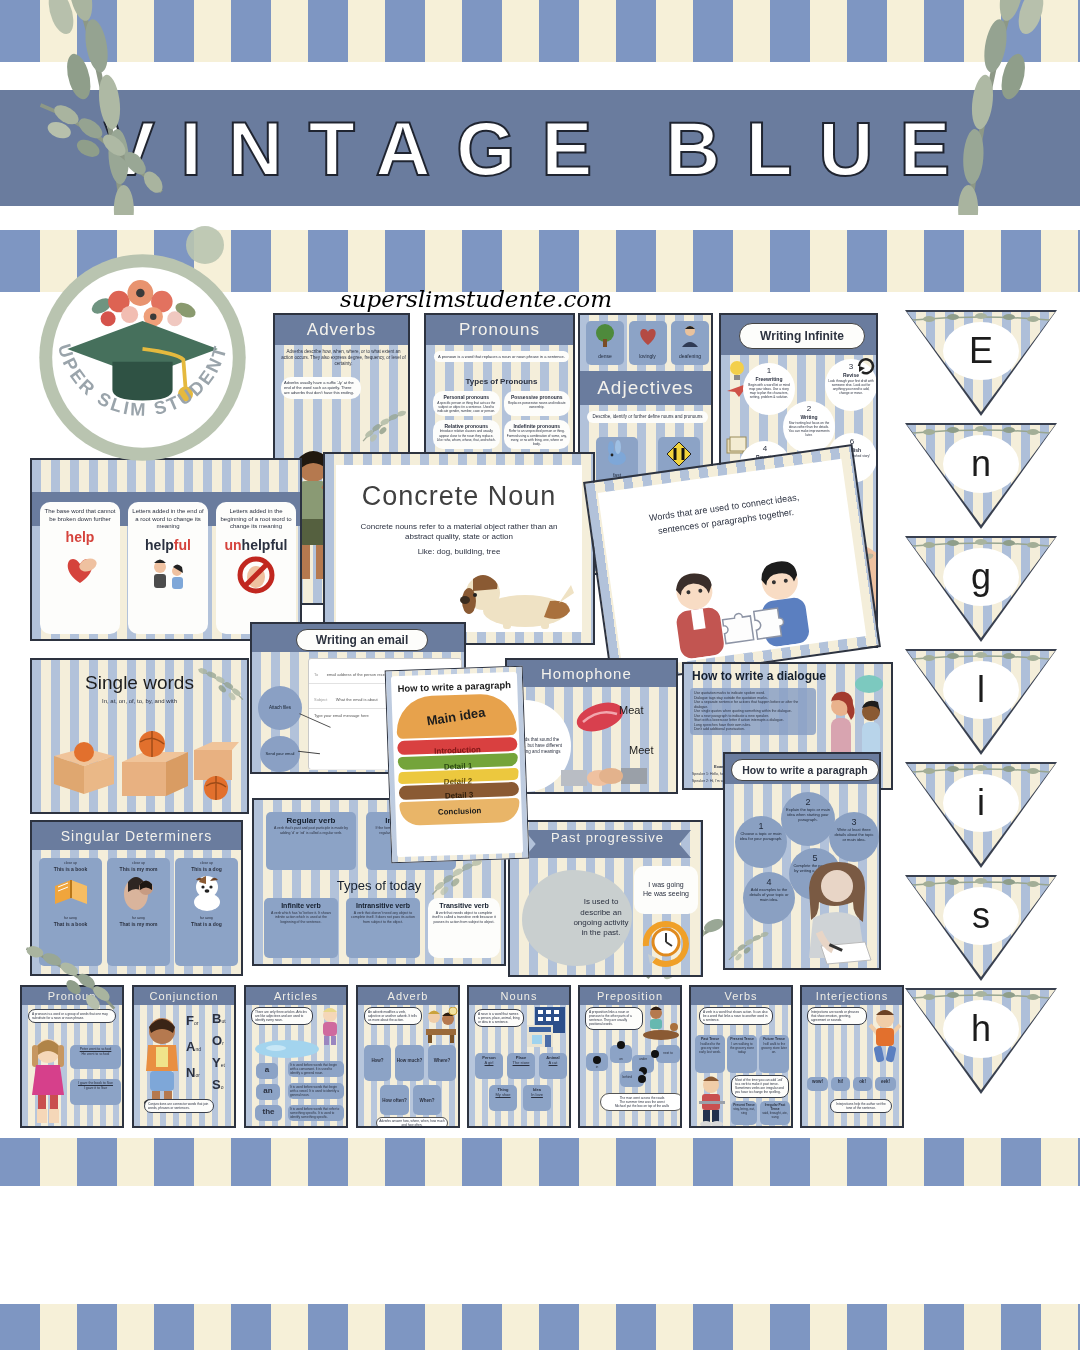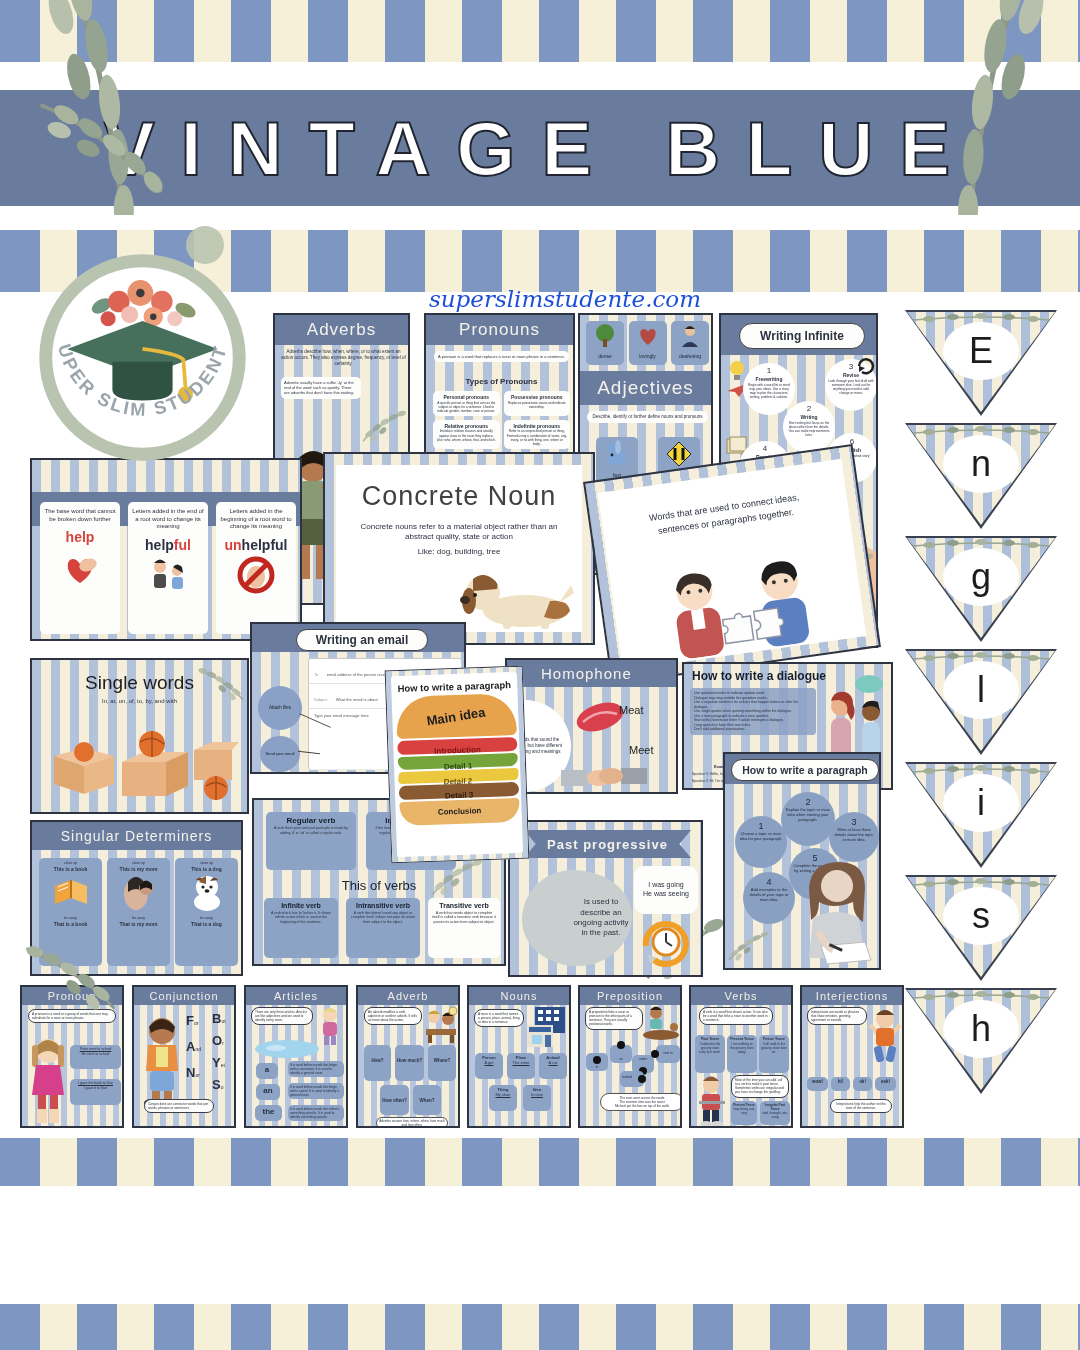--- a/index.html
+++ b/index.html
@@ -7,21 +7,21 @@
   .abs{position:absolute;}
   .stripesL{background:repeating-linear-gradient(90deg,#7e96c2 0 40px,#f6f0d8 40px 77px);}
   .stripesS{background:repeating-linear-gradient(90deg,#b2c2da 0 9px,#f4eeda 9px 19px);}
   .stripesXS{background:repeating-linear-gradient(90deg,#b7c6dc 0 6px,#f4eeda 6px 13px);}
   .banner{background:#6a7c9e;display:flex;align-items:center;justify-content:center;}
   .outline-txt{color:#fff;font-weight:bold;-webkit-text-stroke:2px #1f2430;}
   .card{position:absolute;border:2px solid #2d3340;box-sizing:border-box;overflow:hidden;}
   .hdr{background:#6a7c9e;color:#f4f2ec;text-align:center;}
   .pill{background:#fdfdfb;border-radius:20px;color:#2d3340;}
   .tile{background:#8ca3c6;border-radius:5px;box-sizing:border-box;}
-  .wbox{background:#fdfdfb;border-radius:5px;box-sizing:border-box;}
+  .wbox{background:#fdfdfb;border-radius:10px;box-sizing:border-box;}
   .c{text-align:center}.b{font-weight:bold}
   .t3{font-size:3.2px;line-height:1.3}.t35{font-size:3.5px;line-height:1.3}.t4{font-size:4px;line-height:1.3}
   .t45{font-size:4.5px;line-height:1.3}.t5{font-size:5px;line-height:1.3}.t6{font-size:6px;line-height:1.25}
   .t7{font-size:7px;line-height:1.25}.t8{font-size:8px;line-height:1.3}.t9{font-size:9px}
   .red{color:#d5433c}
   .bubble{background:#fdfdfb;border:1px solid #3a3f4a;border-radius:8px;box-sizing:border-box;padding:2px 3px;}
   .poster{position:absolute;top:985px;width:104px;height:143px;border:2px solid #2d3340;box-sizing:border-box;overflow:hidden;}
   .phdr{background:#6a7c9e;color:#f0eee6;text-align:center;font-size:11px;padding:3px 0;letter-spacing:1px;}
   .pennant{position:absolute;width:152px;height:106px;}
   .tri-o{position:absolute;inset:0;clip-path:polygon(0 0,100% 0,50% 100%);background:#39404f;}
@@ -106,21 +106,21 @@
         <path d="M100,92 Q132,96 138,102 L140,128" stroke="#e5b93e" stroke-width="3.5" fill="none"></path>
         <circle cx="140" cy="134" r="7" fill="#e5b93e"></circle>
       </g>
       <path id="logoarc" d="M 22,92 A 80,80 0 0 0 178,92" fill="none"></path>
       <text font-size="17" font-weight="bold" fill="#9aa4ab" letter-spacing="2.5" font-family="Liberation Sans, sans-serif">
         <textPath href="#logoarc" startOffset="50%" text-anchor="middle">SUPER SLIM STUDENTE</textPath>
       </text>
     </svg>
   </div>
 
-  <div class="abs" style="left:340px;top:286px;width:450px;text-align:center;font-family:'DejaVu Serif',serif;font-style:italic;font-size:23px;color:#1d4ed8;z-index:4">superslimstudente.com</div>
+  <div class="abs" style="left:340px;top:286px;width:450px;text-align:left;font-family:'DejaVu Serif',serif;font-style:italic;font-size:23px;color:#000000;z-index:4">superslimstudente.com</div>
 
   <div class="card stripesS" style="left:273px;top:313px;width:137px;height:292px;z-index:1">
     <div class="hdr" style="font-size:17px;padding:5px 0;letter-spacing:1px;">Adverbs</div>
     <div class="abs c t45" style="left:6px;top:34px;width:125px;">Adverbs describe how, when, where, or to what extent an action occurs. They also express degree, frequency, or level of certainty.</div>
     <div class="abs wbox t4" style="left:6px;top:62px;width:80px;padding:3px;">Adverbs usually have a suffix '-ly' at the end of the word such as quietly. There are adverbs that don't have this ending.</div>
     <svg class="abs" style="left:8px;top:130px;width:62px;height:150px" viewBox="0 0 62 150">
       <circle cx="30" cy="22" r="15" fill="#b5794f"></circle>
       <path d="M15,14 Q30,-2 46,14 L44,24 Q30,12 17,24 Z" fill="#20180f"></path>
       <rect x="14" y="36" width="32" height="40" rx="8" fill="#8a9a74"></rect>
       <rect x="16" y="74" width="28" height="26" rx="4" fill="#55603f"></rect>
@@ -522,40 +522,40 @@
 
   <div class="card stripesS" style="left:252px;top:798px;width:254px;height:168px;z-index:3">
     <div class="abs tile" style="left:12px;top:12px;width:90px;height:58px;padding:4px;">
       <div class="c t8 b" style="color:#16202f;">Regular verb</div>
       <div class="c t35">A verb that's past and past participle is made by adding 'd' or 'ed' is called a regular verb.</div>
     </div>
     <div class="abs tile" style="left:112px;top:12px;width:90px;height:58px;padding:4px;">
       <div class="c t8 b" style="color:#16202f;">Irregular verb</div>
       <div class="c t35">If the formation of the verb is otherwise than a regular verb, it is called an irregular verb.</div>
     </div>
-    <div class="abs c" style="left:0;top:78px;width:100%;font-size:13px;color:#16202f;">This of verbs</div>
+    <div class="abs c" style="left:0;top:78px;width:100%;font-size:13px;color:#16202f;">Types of today</div>
     <div class="abs tile" style="left:10px;top:98px;width:74px;height:60px;padding:4px;">
       <div class="c t7 b" style="color:#16202f;">Infinite verb</div>
       <div class="c t35">A verb which has 'to' before it. It shows infinite action which is used at the beginning of the sentence.</div>
     </div>
     <div class="abs tile" style="left:92px;top:98px;width:74px;height:60px;padding:4px;">
       <div class="c t7 b" style="color:#16202f;">Intransitive verb</div>
       <div class="c t35">A verb that doesn't need any object to complete itself. It does not pass its action from subject to the object.</div>
     </div>
     <div class="abs wbox" style="left:174px;top:98px;width:72px;height:60px;padding:4px;">
       <div class="c t7 b" style="color:#16202f;">Transitive verb</div>
       <div class="c t35">A verb that needs object to complete itself is called a transitive verb because it passes its action from subject to object.</div>
     </div>
     <svg class="abs" style="left:176px;top:56px;width:60px;height:42px;opacity:.7" viewBox="0 0 100 70">
         <use href="#sprig"></use>
       </svg>
   </div>
 
   <div class="card stripesS" style="left:508px;top:820px;width:195px;height:157px;z-index:2">
-    <div class="abs" style="left:14px;top:8px;width:167px;height:28px;background:#6a7c9e;clip-path:polygon(0 0,100% 0,93% 50%,100% 100%,0 100%,7% 50%);display:flex;align-items:center;justify-content:center;font-weight:bold;">
+    <div class="abs" style="left:14px;top:8px;width:167px;height:28px;background:#6a7c9e;clip-path:polygon(0 0,100% 0,93% 50%,100% 100%,0 100%,7% 50%);display:flex;justify-content:center;">
       <span style="color:#f4f2ec;font-size:13px;letter-spacing:1px;">Past progressive</span>
     </div>
     <div class="abs" style="left:12px;top:48px;width:110px;height:96px;background:#c9cfcf;border-radius:46% 54% 50% 50% / 52% 48% 52% 48%;display:flex;align-items:center;justify-content:center;">
       <span class="t8 c" style="width:84px;margin-left:48px;">Is used to describe an ongoing activity in the past.</span>
     </div>
     <div class="abs wbox" style="left:124px;top:44px;width:64px;height:48px;border-radius:10px;display:flex;flex-direction:column;align-items:center;justify-content:center;">
       <div class="t7">I was going</div>
       <div class="t7">He was seeing</div>
     </div>
     <svg class="abs" style="left:130px;top:94px" width="52" height="52" viewBox="0 0 52 52">

